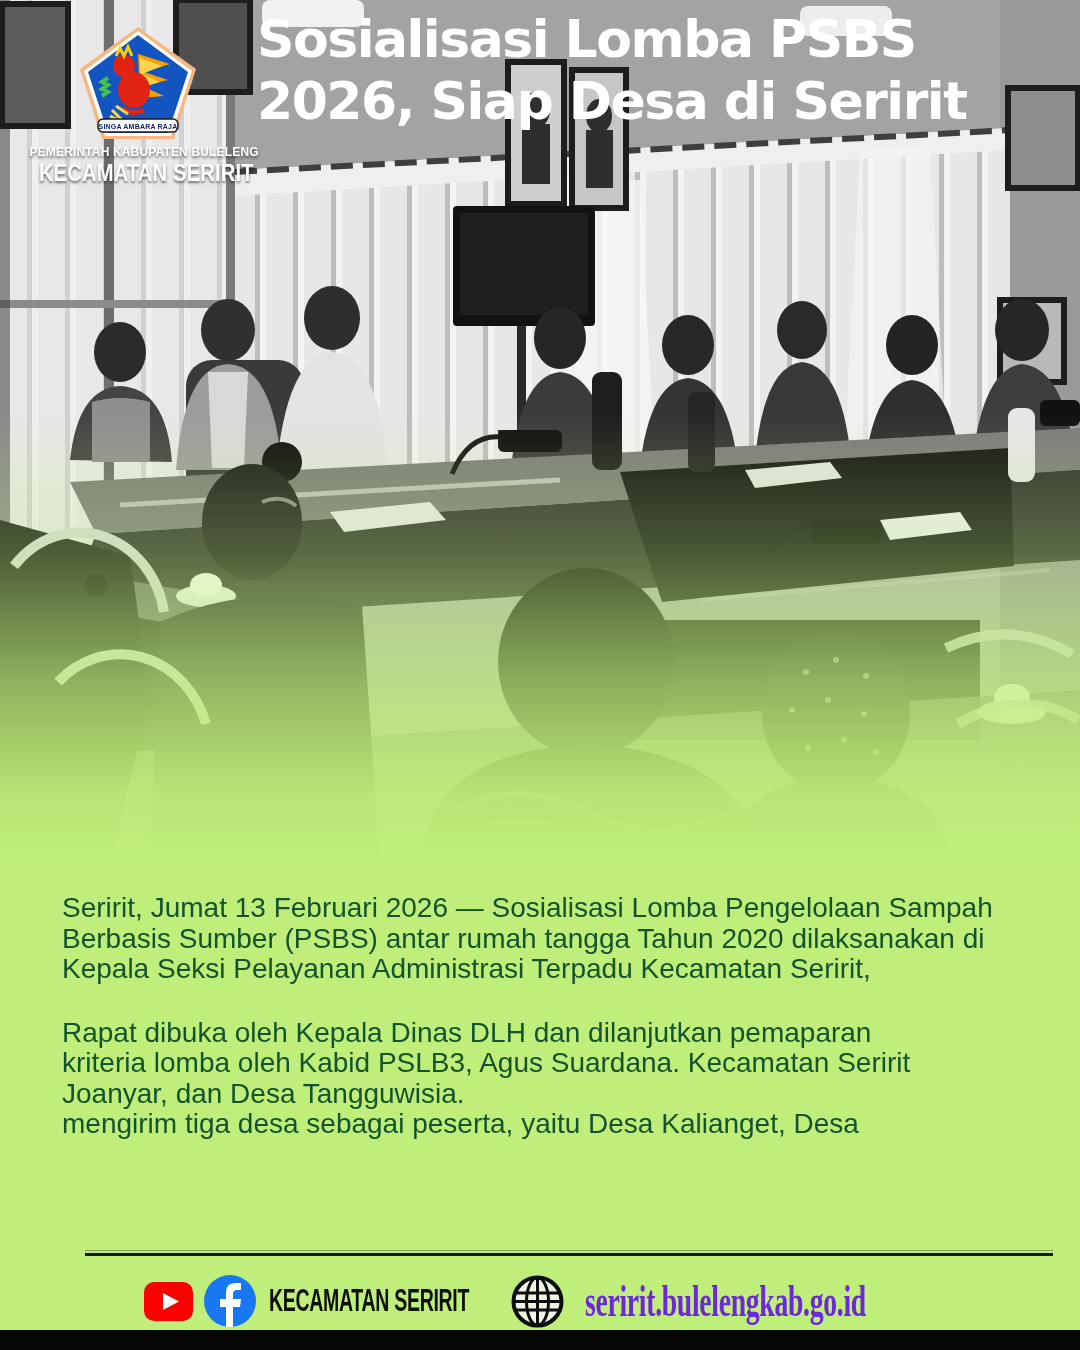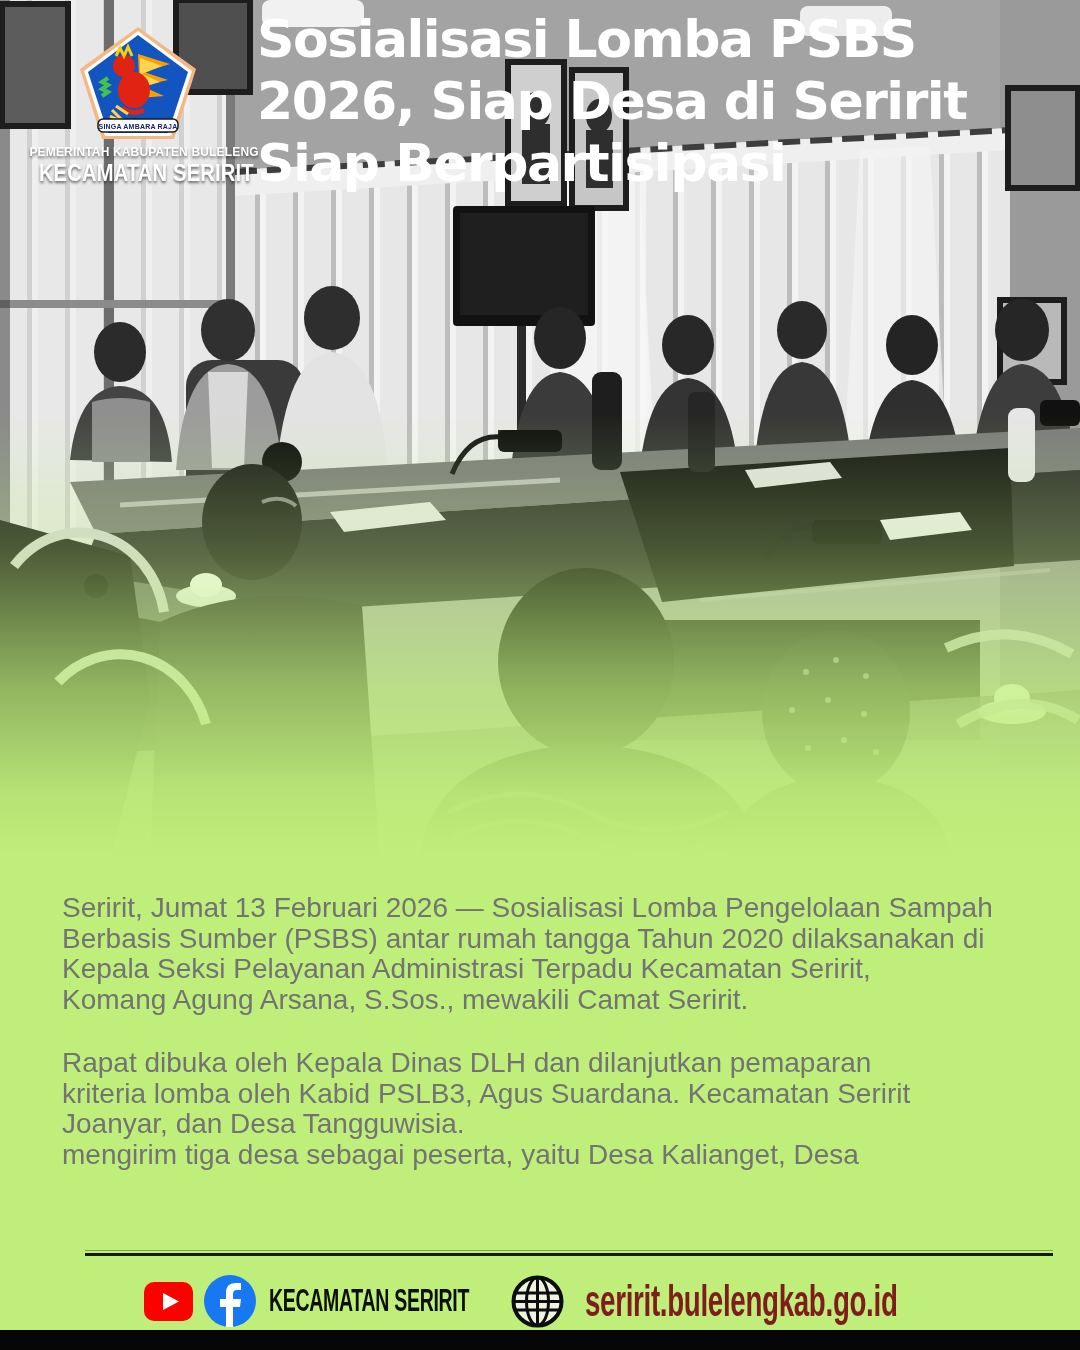--- a/index.html
+++ b/index.html
@@ -35,42 +35,42 @@
   }
   
   .title{
     position:absolute;left:257px;top:8px;width:820px;
     font-family:"DejaVu Sans",sans-serif;font-weight:bold;
     font-size:52px;line-height:62px;letter-spacing:-1.5px;color:#ffffff;
   }
   
   .article{
     position:absolute;left:62px;top:893px;width:990px;
-    color:#737373;font-size:28px;line-height:30.5px;font-weight:400;
+    color:#14532d;font-size:28px;line-height:30.5px;font-weight:400;
   }
   .article .para{margin:0 0 33px 0;}
   
   .divider{position:absolute;left:85px;top:1253px;width:968px;height:3px;background:#141b0a;}
   .divider::before{content:"";position:absolute;left:0;top:-3px;width:100%;height:1px;background:rgba(20,27,10,.35);}
   
   .footer{
     position:absolute;left:0;top:1272px;width:1080px;height:58px;
     display:flex;align-items:center;justify-content:center;padding-left:64px;box-sizing:border-box;
   }
   .yt{width:49px;height:39px;flex:0 0 auto;}
   .fb{width:52px;height:52px;margin-left:11px;flex:0 0 auto;}
   .account{
     margin-left:13px;width:196px;flex:0 0 auto;overflow:visible;white-space:nowrap;
     font-size:31px;font-weight:bold;color:#0c0f06;
   }
   .account span{display:inline-block;transform:scaleX(.63);transform-origin:left center;letter-spacing:-.5px;}
   .globe{width:53px;height:53px;margin-left:46px;flex:0 0 auto;}
   .site{
     margin-left:21px;width:416px;flex:0 0 auto;white-space:nowrap;
-    font-size:44px;font-weight:bold;color:#7f1d1d;
+    font-size:44px;font-weight:bold;color:#6d28d9;font-family:Liberation Serif, serif;
   }
   .site span{display:inline-block;transform:scaleX(.63);transform-origin:left center;letter-spacing:-.5px;}
   
   .black-bar{position:absolute;left:0;bottom:0;width:1080px;height:20px;background:#060606;}
 </style>
 </head>
 <body>
 
 <div id="canvas">
 
@@ -263,29 +263,27 @@
       <rect x="20" y="93" width="80" height="13" rx="5" fill="#ffffff" stroke="#1a1a1a" stroke-width="1.5"></rect>
       <text x="60" y="103" text-anchor="middle" font-size="7" font-weight="bold" fill="#15246e" font-family="Liberation Sans, sans-serif" letter-spacing=".2">SINGA AMBARA RAJA</text>
     </svg>
     <div class="agency-1">PEMERINTAH KABUPATEN BULELENG</div>
     <div class="agency-2">KECAMATAN SERIRIT</div>
   </div>
 
   <div class="title">
     <div>Sosialisasi Lomba PSBS</div>
     <div>2026, Siap Desa di Seririt</div>
-    <div>Siap Berpartisipasi</div>
   </div>
 
   <div class="article">
     <div class="para">
       <div>Seririt, Jumat 13 Februari 2026 — Sosialisasi Lomba Pengelolaan Sampah</div>
       <div>Berbasis Sumber (PSBS) antar rumah tangga Tahun 2020 dilaksanakan di</div>
       <div>Kepala Seksi Pelayanan Administrasi Terpadu Kecamatan Seririt,</div>
-      <div>Komang Agung Arsana, S.Sos., mewakili Camat Seririt.</div>
     </div>
     <div class="para">
       <div>Rapat dibuka oleh Kepala Dinas DLH dan dilanjutkan pemaparan</div>
       <div>kriteria lomba oleh Kabid PSLB3, Agus Suardana. Kecamatan Seririt</div>
       <div>Joanyar, dan Desa Tangguwisia.</div>
       <div>mengirim tiga desa sebagai peserta, yaitu Desa Kalianget, Desa</div>
     </div>
   </div>
 
   <div class="divider"></div>

